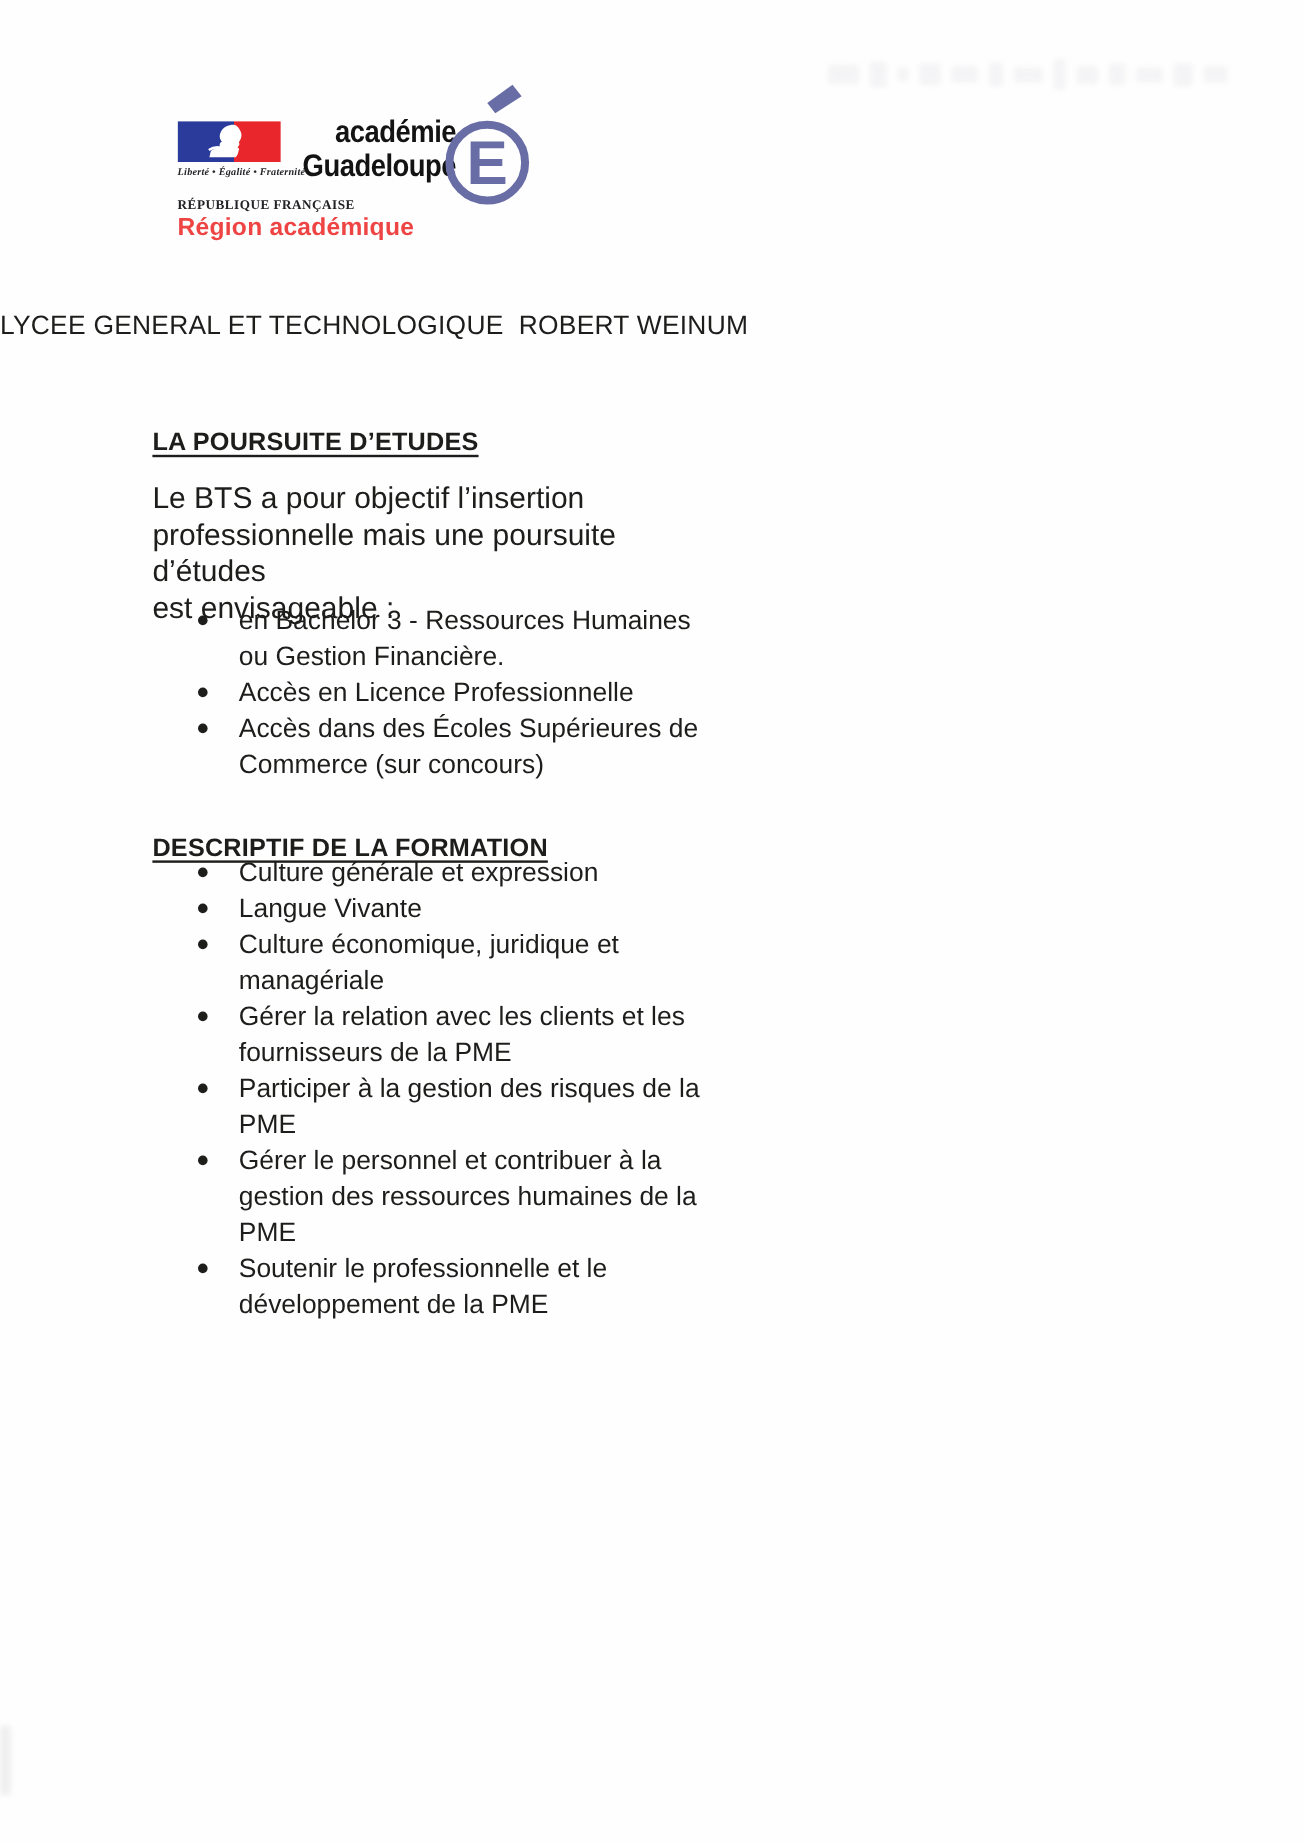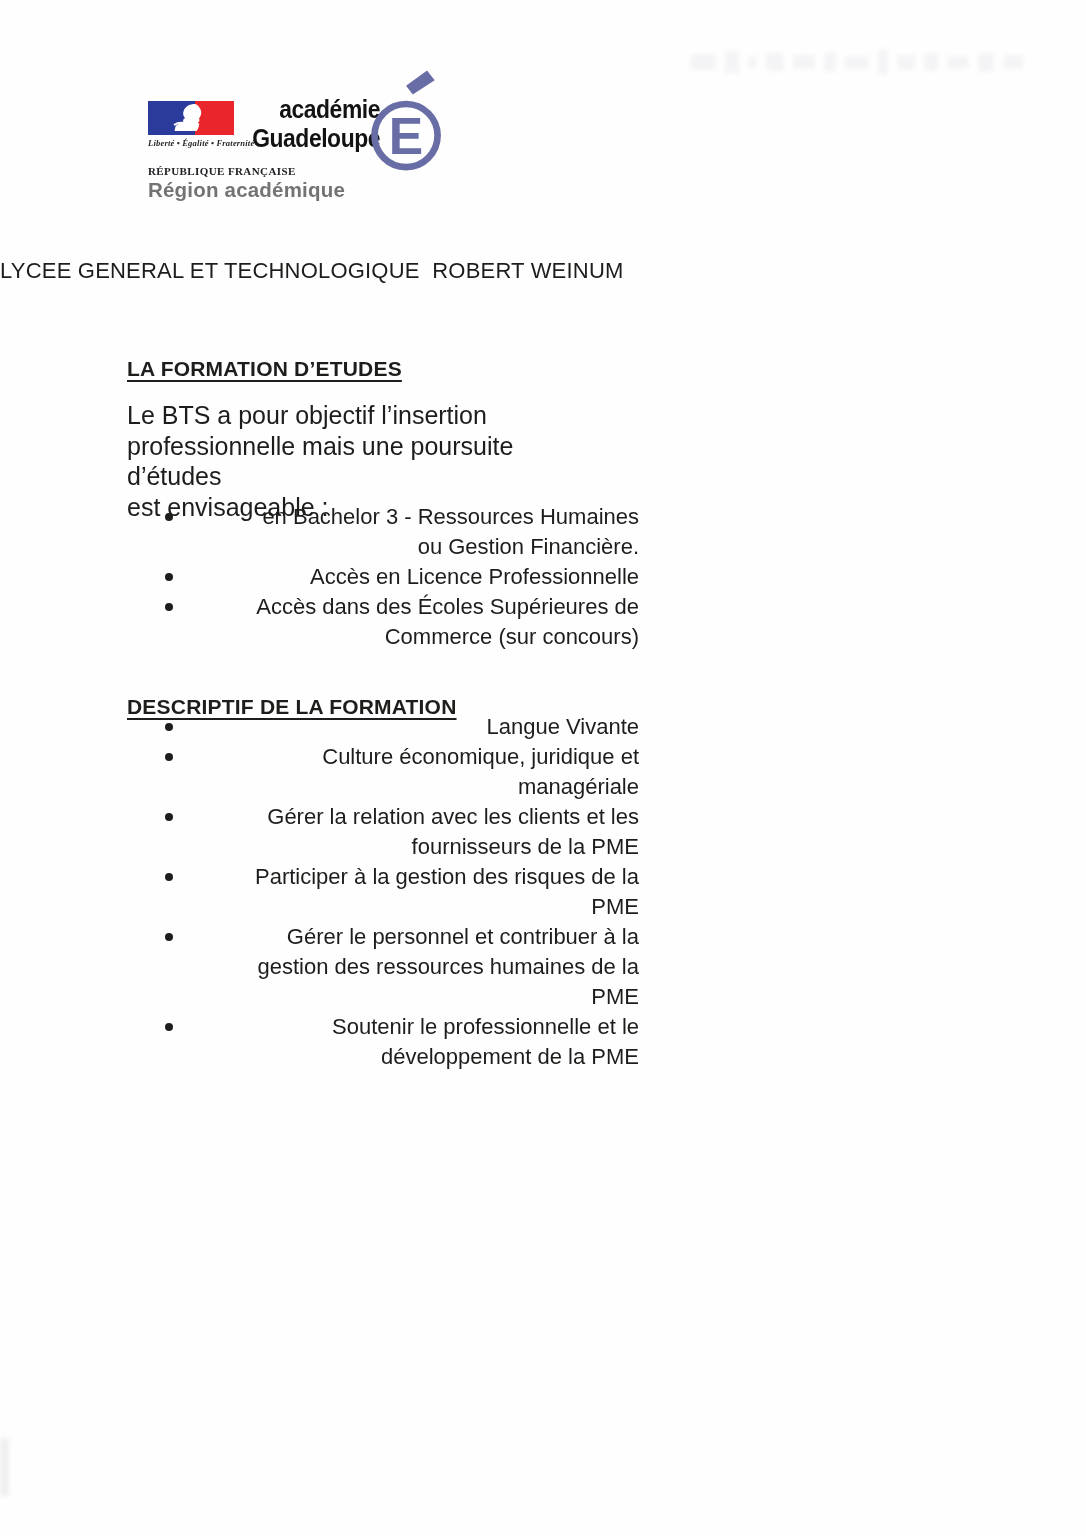--- a/index.html
+++ b/index.html
@@ -52,21 +52,21 @@
   .badge-stroke{fill:none;stroke:var(--color-academy-badge);stroke-width:7;}
   .badge-fill{fill:var(--color-academy-badge);}
   .badge-letter{
     fill:var(--color-academy-badge);
     font-family:"Liberation Sans", sans-serif;
     font-weight:bold;font-size:54px;
   }
   .region-label{
     position:absolute;left:148px;top:178px;
     font-size:20.5px;font-weight:bold;letter-spacing:.2px;
-    color:#737373;
+    color:#ef4444;
   }
 
   
   .ghost-row{
     position:absolute;left:690px;top:42px;width:390px;height:40px;
     display:flex;align-items:center;gap:9px;
     filter:blur(2px);opacity:.55;
   }
   .ghost-row i{display:block;background:#ededf0;border-radius:3px;}
   .smudge{position:absolute;background:#efefef;filter:blur(2px);border-radius:3px;}
@@ -90,21 +90,21 @@
     position:absolute;left:127px;top:400px;width:460px;
     font-size:25px;line-height:30.5px;white-space:pre-line;
   }
   ul.bullets{
     position:absolute;left:199px;width:440px;
     list-style:none;
     font-size:22px;line-height:30px;
   }
   ul.bullets.list1{top:502px;}
   ul.bullets.list2{top:712px;}
-  ul.bullets li{position:relative;white-space:pre-line;text-align:right;}
+  ul.bullets li{position:relative;white-space:pre-line;}
   ul.bullets li::before{
     content:"";position:absolute;left:-34px;top:11px;
     width:8px;height:8px;border-radius:50%;
     background:var(--color-text,#1d1d1b);
   }
 </style>
 </head>
 <body>
 
 <div class="page">
@@ -145,37 +145,38 @@
     <i style="width:18px;height:15px"></i>
       <i style="width:14px;height:18px"></i>
     <i style="width:22px;height:13px"></i>
       <i style="width:16px;height:19px"></i>
     <i style="width:20px;height:14px"></i>
   </div>
   <div class="smudge" style="left:0;top:1438px;width:9px;height:58px;"></div>
 
   <div class="doc-title">LYCEE GENERAL ET TECHNOLOGIQUE  ROBERT WEINUM</div>
 
-  <div class="sec-heading h1">LA FORMATION D’ETUDES</div>
+  <div class="sec-heading h1">LA POURSUITE D’ETUDES</div>
 
   <p class="para">Le BTS a pour objectif l’insertion
 professionnelle mais une poursuite d’études
 est envisageable :</p>
 
   <ul class="bullets list1">
     <li>en Bachelor 3 - Ressources Humaines
 ou Gestion Financière.</li>
     <li>Accès en Licence Professionnelle</li>
     <li>Accès dans des Écoles Supérieures de
 Commerce (sur concours)</li>
   </ul>
 
   <div class="sec-heading h2">DESCRIPTIF DE LA FORMATION</div>
 
   <ul class="bullets list2">
+    <li>Culture générale et expression</li>
     <li>Langue Vivante</li>
     <li>Culture économique, juridique et
 managériale</li>
     <li>Gérer la relation avec les clients et les
 fournisseurs de la PME</li>
     <li>Participer à la gestion des risques de la
 PME</li>
     <li>Gérer le personnel et contribuer à la
 gestion des ressources humaines de la
 PME</li>

